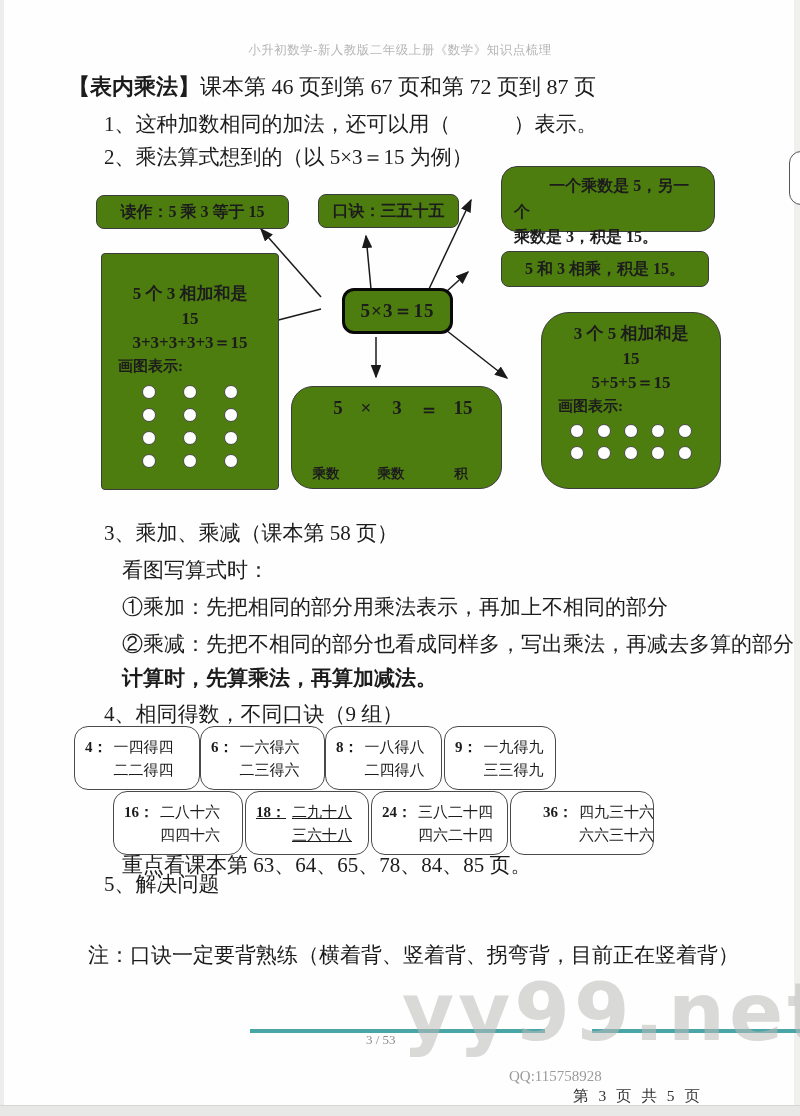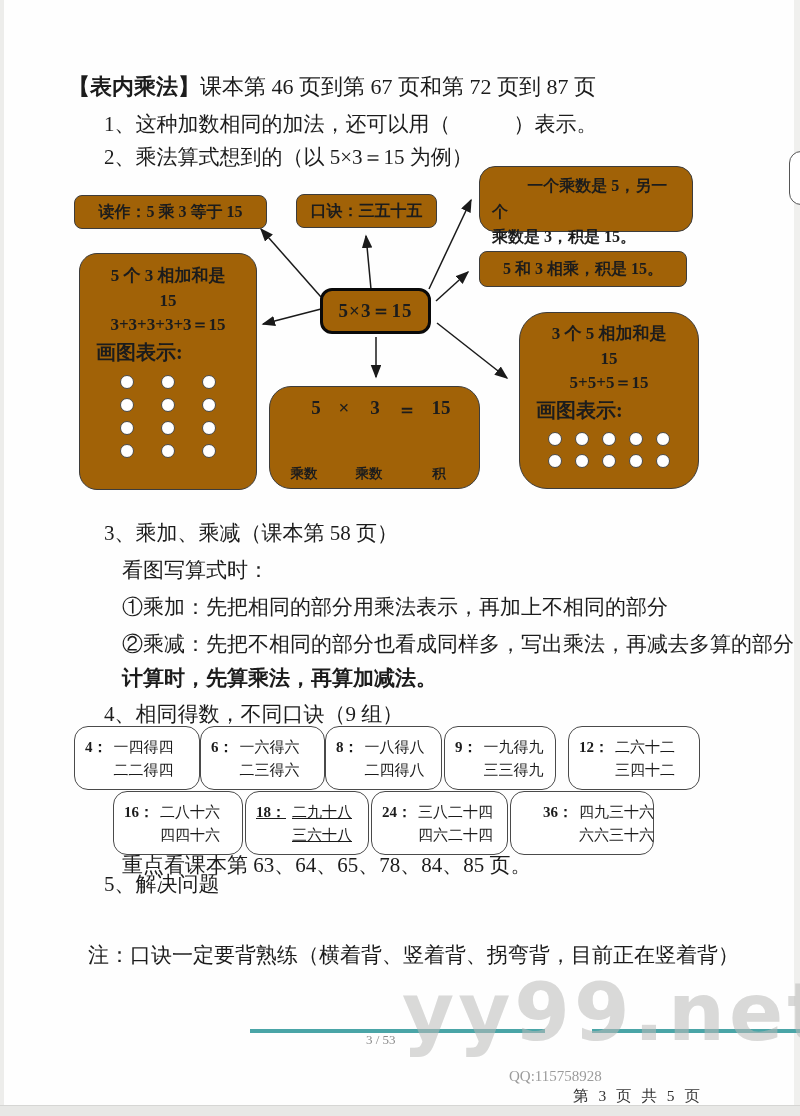--- a/index.html
+++ b/index.html
@@ -15,40 +15,40 @@
     position:absolute; top:42px; left:0; width:100%; text-align:center;
     font-size:12.5px; color:#b6b6b6; letter-spacing:.5px;
   }
   .line { position:absolute; font-size:21px; white-space:nowrap; }
   .title-line { left:68px; top:72px; font-size:22px; }
   .title-line .b { font-weight:bold; }
   .bold { font-weight:bold; }
 
   
   .dbox {
-    position:absolute; border:1.5px solid #3c3c3c; background:#a16207;
-    font-weight:bold; font-size:16px; z-index:2; box-sizing:border-box;
+    position:absolute; border:1.5px solid #3c3c3c; background:#4d7c0f;
+    font-weight:bold; font-size:16px; z-index:2; box-sizing:border-box;margin-left:22px;
   }
   .pill { border-radius:8px; display:flex; align-items:center; justify-content:center; }
   .read-box     { left:74px;  top:195px; width:193px; height:34px; }
   .mn-box       { left:296px; top:194px; width:141px; height:34px; }
   .factors-box  { left:479px; top:166px; width:214px; height:66px; border-radius:16px;
                   padding:6px 12px 0 12px; line-height:1.6; }
   .factors-box .indent { text-indent:2.2em; }
   .multiply-box { left:479px; top:251px; width:208px; height:36px; }
-  .five-box     { left:79px;  top:253px; width:178px; height:237px; border-radius:18px;
-                  text-align:center; padding-top:10px; }
+  .five-box     { left:79px;  top:253px; width:178px; height:237px; border-radius:4px;
+                  text-align:center; padding-top:28px; }
   .three-box    { left:519px; top:312px; width:180px; height:177px; border-radius:28px;
                   text-align:center; padding-top:9px; }
   .center-box   { left:320px; top:288px; width:111px; height:46px; border:3.5px solid #0a0a0a;
                   border-radius:12px; display:flex; align-items:center; justify-content:center;
                   font-size:19px; letter-spacing:1px; z-index:4; }
   .break-box    { left:269px; top:386px; width:211px; height:103px; border-radius:22px; }
   .bl  { font-size:17px; line-height:1.45; }
-  .left-label { text-align:left; padding-left:16px; font-size:20px; margin-top:1px; }
+  .left-label { text-align:left; padding-left:16px; font-size:15px; margin-top:1px; }
 
   .bx  { position:absolute; transform:translateX(-50%); font-weight:bold; font-size:19px; top:10px; }
   .blab{ position:absolute; transform:translateX(-50%); font-weight:bold; font-size:13.5px; top:78px; }
 
   .circles { margin-top:4px; }
   .circle-row { display:flex; justify-content:center; margin-top:9px; }
   .c3 .circle-row { gap:27px; }
   .c5 .circle-row { gap:13px; margin-top:8px; }
   .circle { width:14px; height:14px; border:1.6px solid #4a4a4a; border-radius:50%;
             display:inline-block; background:#fff; box-sizing:border-box; }
@@ -85,20 +85,21 @@
   .bottom-bar { position:absolute; left:0; top:1105px; width:800px; height:11px;
                 background:#e8e8e6; border-top:1px solid #d6d6d4; z-index:7; }
 </style>
 </head>
 <body>
 
 <div class="page">
   <div class="edge-left"></div>
   <div class="edge-right"></div>
 
+  <div class="doc-header">小升初数学-新人教版二年级上册《数学》知识点梳理</div>
 
   <div class="line title-line">
     <span class="b">【表内乘法】</span><span>课本第 46 页到第 67 页和第 72 页到 87 页</span>
   </div>
 
   <div class="line" style="left:104px; top:110px;">1、这种加数相同的加法，还可以用（　　　）表示。</div>
   <div class="line" style="left:104px; top:143px;">2、乘法算式想到的（以 5×3＝15 为例）</div>
 
   <svg class="arrows" width="800" height="1116" viewBox="0 0 800 1116">
     <defs>
@@ -233,27 +234,20 @@
         <span>二四得八</span>
       </span>
   </div>
   <div class="mbox" style="left:444px; top:726px; width:112px;">
     <span class="mnum">9：</span>
     <span class="mlines">
         <span>一九得九</span>
         <span>三三得九</span>
       </span>
   </div>
-  <div class="mbox" style="left:568px; top:726px; width:132px;">
-    <span class="mnum">12：</span>
-    <span class="mlines">
-        <span>二六十二</span>
-        <span>三四十二</span>
-      </span>
-  </div>
 
   <div class="mbox" style="left:113px; top:791px; width:130px;">
     <span class="mnum">16：</span>
     <span class="mlines">
         <span>二八十六</span>
         <span>四四十六</span>
       </span>
   </div>
   <div class="mbox" style="left:245px; top:791px; width:124px;text-decoration:underline;">
     <span class="mnum">18：</span>

